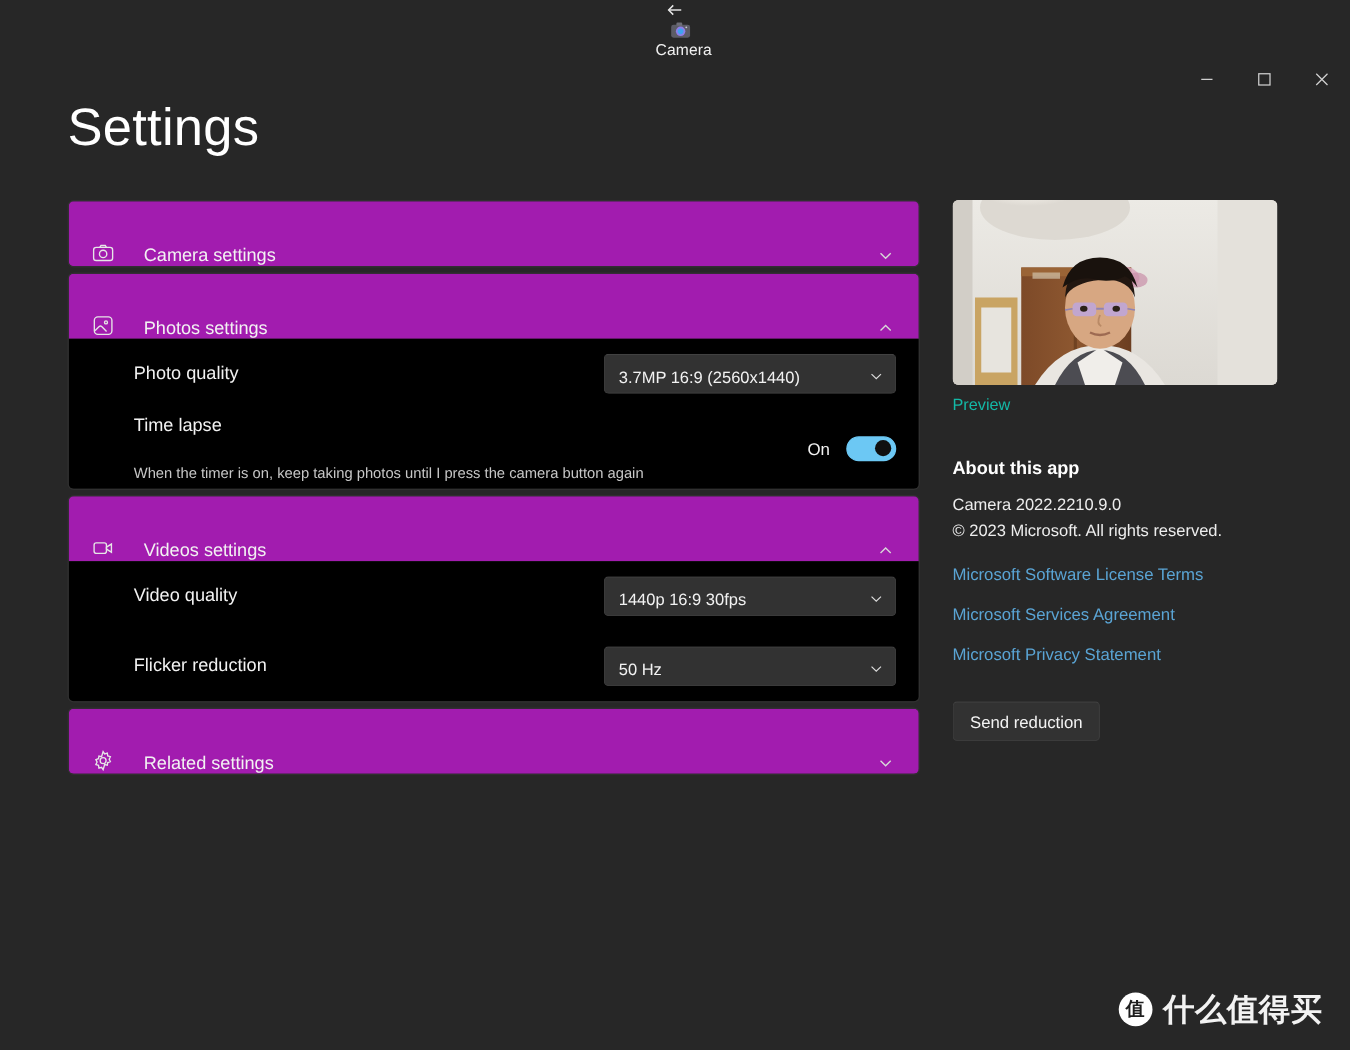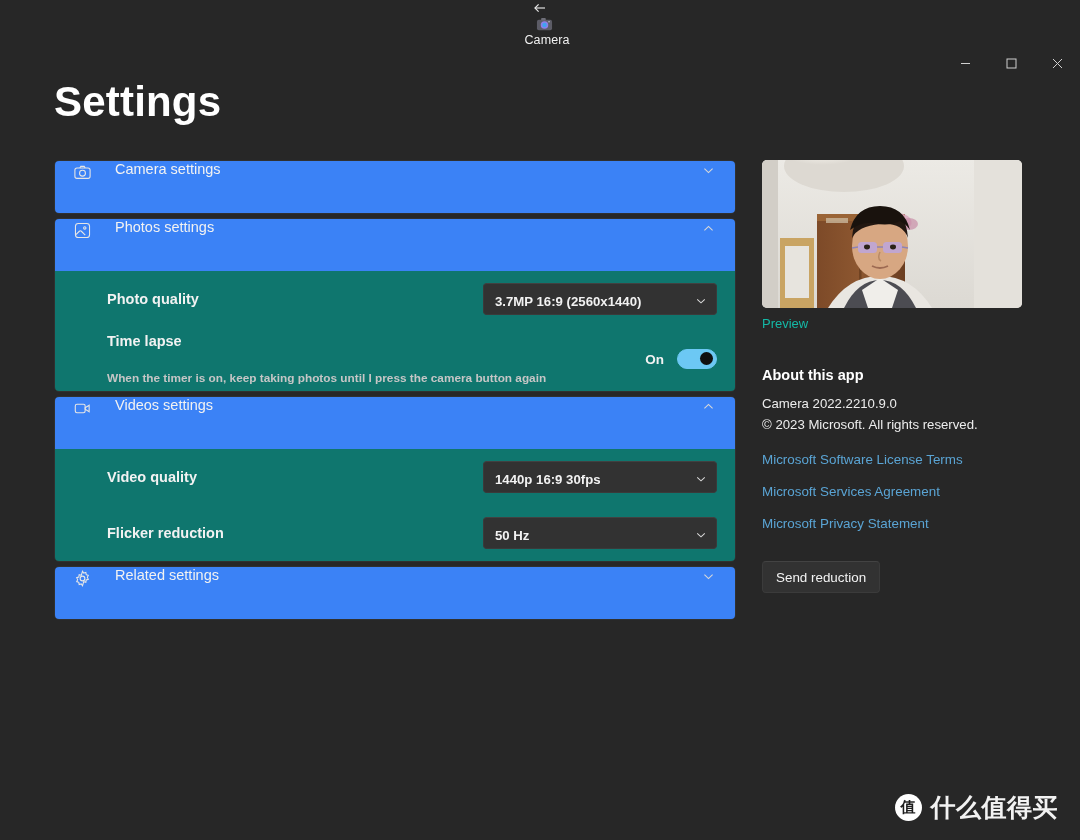--- a/index.html
+++ b/index.html
@@ -45,21 +45,21 @@
     display: flex; align-items: center; justify-content: center;
     color: #d0d0d0;
   }
 
   
   .page { position: relative; height: 808px; }
   .page-title {
     position: absolute;
     left: 54px; top: 46px;
     font-size: 42px;
-    font-weight: 700;
+    font-weight: 400;
     letter-spacing: .2px;
     color: #ffffff;
   }
 
   .content {
     position: absolute;
     left: 54px; top: 128px;
     width: 990px;
     display: flex;
     gap: 26px;
@@ -73,43 +73,43 @@
     border: 1px solid #303030;
     border-radius: 5px;
     overflow: hidden;
     margin-bottom: 4px;
   }
   .card.expanded { background: #2b2b2b; }
 
   .card-header {
     height: 52px;
     display: flex;
-    align-items: flex-start;
+    align-items: flex-end;
     padding: 0 18px 0 16px;
-    background: #3b82f6;
+    background: #a21caf;
   }
   .card-header .hdr-icon {
     width: 22px; height: 22px;
     display: flex; align-items: center; justify-content: center;
     color: #e6e6e6;
     flex: 0 0 auto;
   }
   .card-header .hdr-label {
     margin-left: 22px;
     font-size: 14.5px;
     color: #f2f2f2;
   }
   .card-header .chev {
     margin-left: auto;
     width: 18px; height: 18px;
     display: flex; align-items: center; justify-content: center;
     color: #d8d8d8;
   }
 
-  .card-body { background: #0f766e; font-weight: bold; }
+  .card-body { background: #000000; }
 
   .setting-row {
     display: flex;
     align-items: center;
     padding: 0 18px 0 52px;
     min-height: 56px;
   }
   .setting-row.tall { min-height: 64px; align-items: center; gap: 34px; }
 
   .setting-texts { display: flex; flex-direction: column; justify-content: center; }

